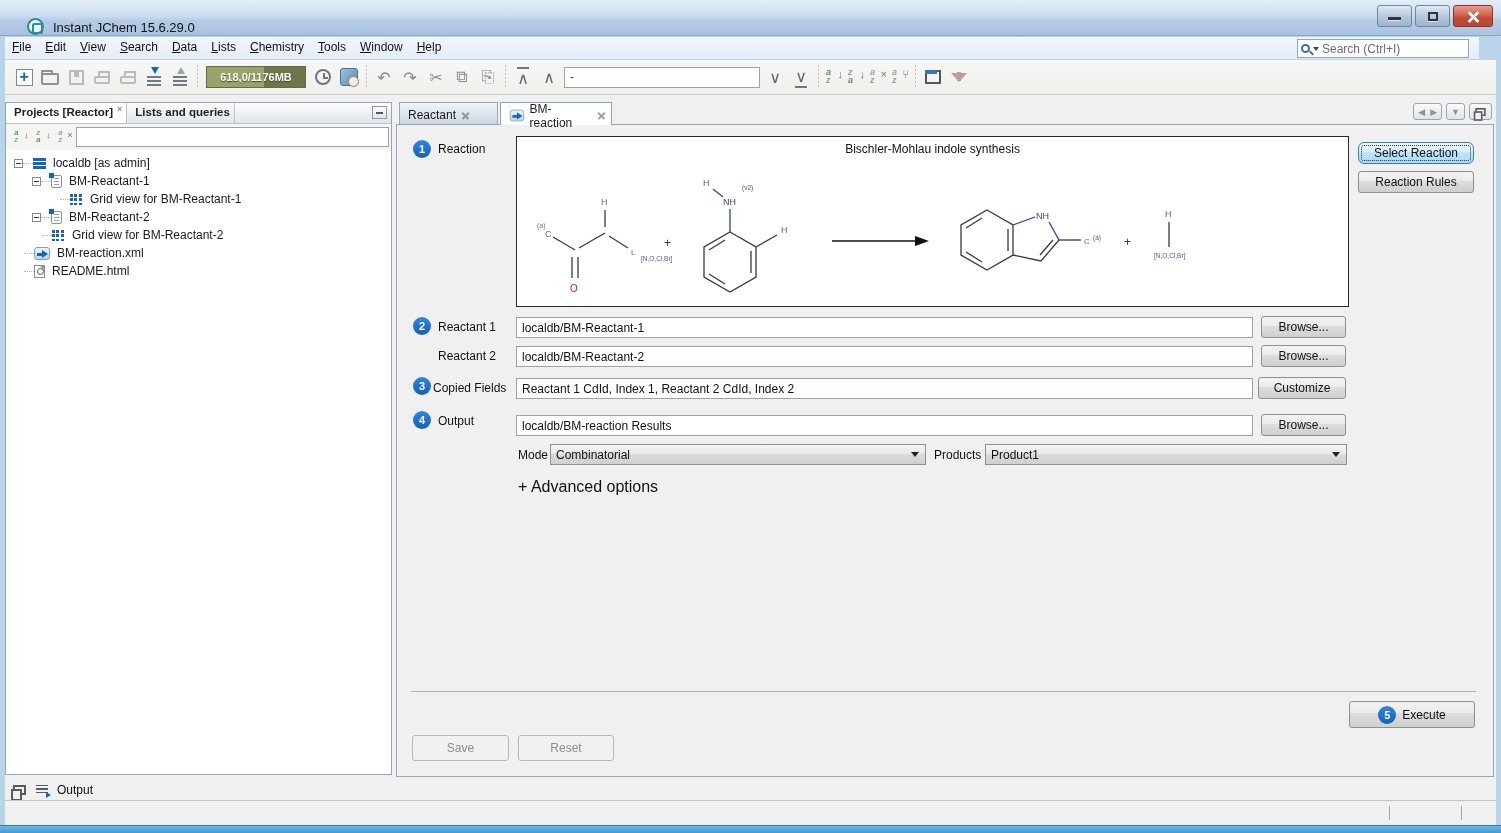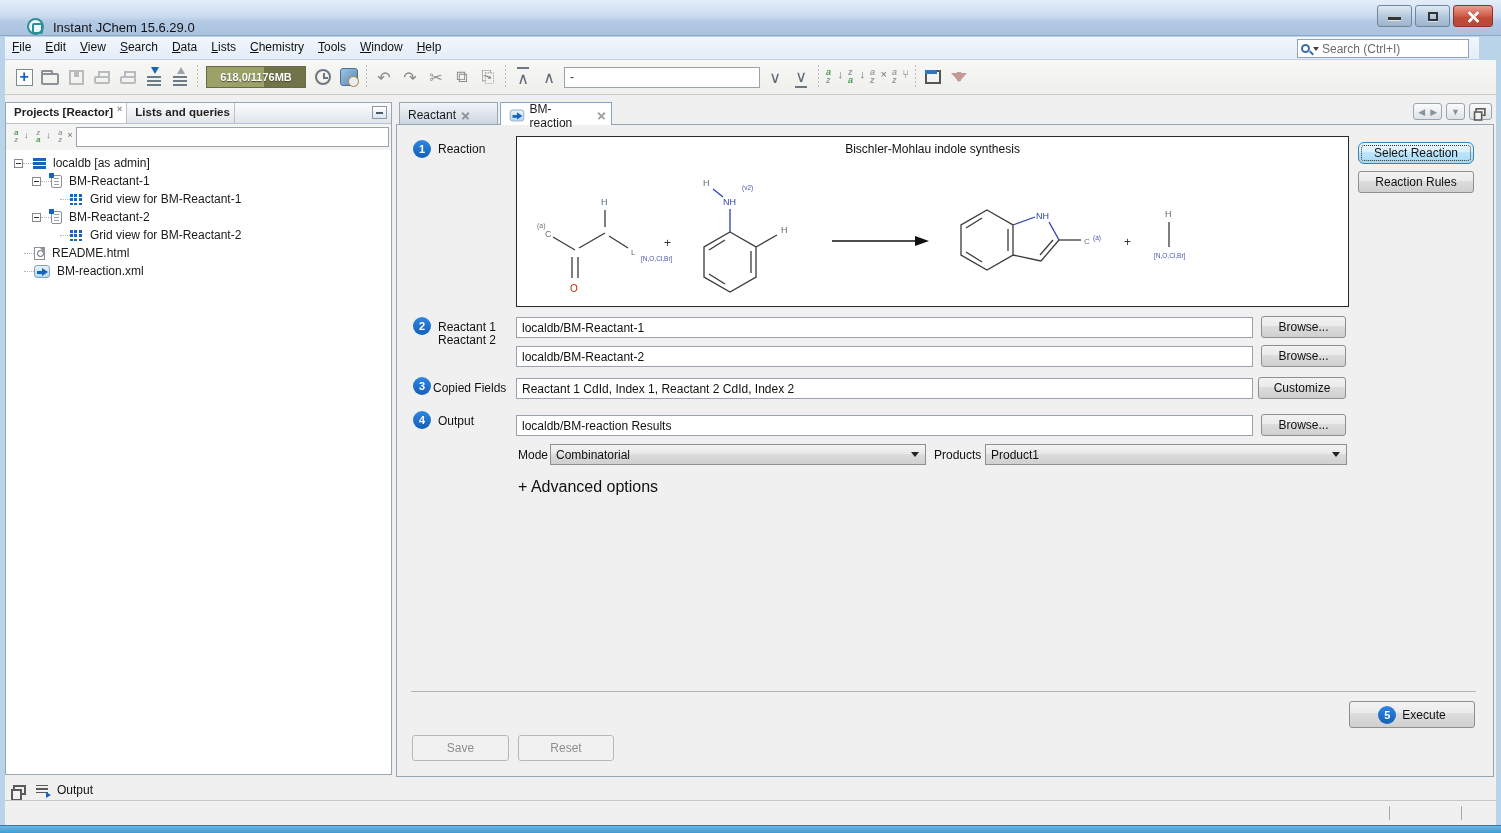--- a/index.html
+++ b/index.html
@@ -339,34 +339,34 @@
           <div class="conn"></div>
           <div class="ti icon-grid"></div>
           <span>Grid view for BM-Reactant-1</span>
         </div>
         <div class="tree-row" style="padding-left:26px">
           <div class="handle"></div>
             <div class="conn"></div>
           <div class="ti icon-entity"></div>
           <span>BM-Reactant-2</span>
         </div>
-        <div class="tree-row" style="padding-left:54px">
+        <div class="tree-row" style="padding-left:36px">
           <div class="conn"></div>
           <div class="ti icon-grid"></div>
           <span>Grid view for BM-Reactant-2</span>
+        </div>
+        <div class="tree-row" style="padding-left:18px">
+          <div class="conn"></div>
+          <div class="ti icon-rxn"></div>
+          <span>BM-reaction.xml</span>
         </div>
         <div class="tree-row" style="padding-left:18px">
           <div class="conn"></div>
           <div class="ti icon-page"></div>
           <span>README.html</span>
-        </div>
-        <div class="tree-row" style="padding-left:18px">
-          <div class="conn"></div>
-          <div class="ti icon-rxn"></div>
-          <span>BM-reaction.xml</span>
         </div>
       </div>
     </div>
 
     <div class="splitter"></div>
 
     <div class="main-panel">
       <div class="mp-tabbar">
         <div class="mp-tab" style="left:3px; width:99px">
           <span>Reactant</span>
@@ -456,21 +456,21 @@
           </svg>
         </div>
         <div class="btn focused" style="left:961px; top:17px; width:116px">Select Reaction</div>
         <div class="btn" style="left:961px; top:46px; width:116px">Reaction Rules</div>
 
         <div class="step" style="left:16px; top:192px">2</div>
         <div class="flabel" style="left:41px; top:195px">Reactant 1</div>
         <input class="field" style="left: 119px; top: 192px; width: 737px;" value="localdb/BM-Reactant-1">
         <div class="btn" style="left:864px; top:191px; width:85px">Browse...</div>
 
-        <div class="flabel" style="left:41px; top:208px">Reactant 2</div>
+        <div class="flabel" style="left:41px; top:224px">Reactant 2</div>
         <input class="field" style="left: 119px; top: 221px; width: 737px;" value="localdb/BM-Reactant-2">
         <div class="btn" style="left:864px; top:220px; width:85px">Browse...</div>
 
         <div class="step" style="left:16px; top:252px">3</div>
         <div class="flabel" style="left:36px; top:256px">Copied Fields</div>
         <input class="field" style="left: 119px; top: 253px; width: 737px;" value="Reactant 1 CdId, Index 1, Reactant 2 CdId, Index 2">
         <div class="btn" style="left:861px; top:252px; width:88px">Customize</div>
 
         <div class="step" style="left:16px; top:286px">4</div>
         <div class="flabel" style="left:41px; top:289px">Output</div>

